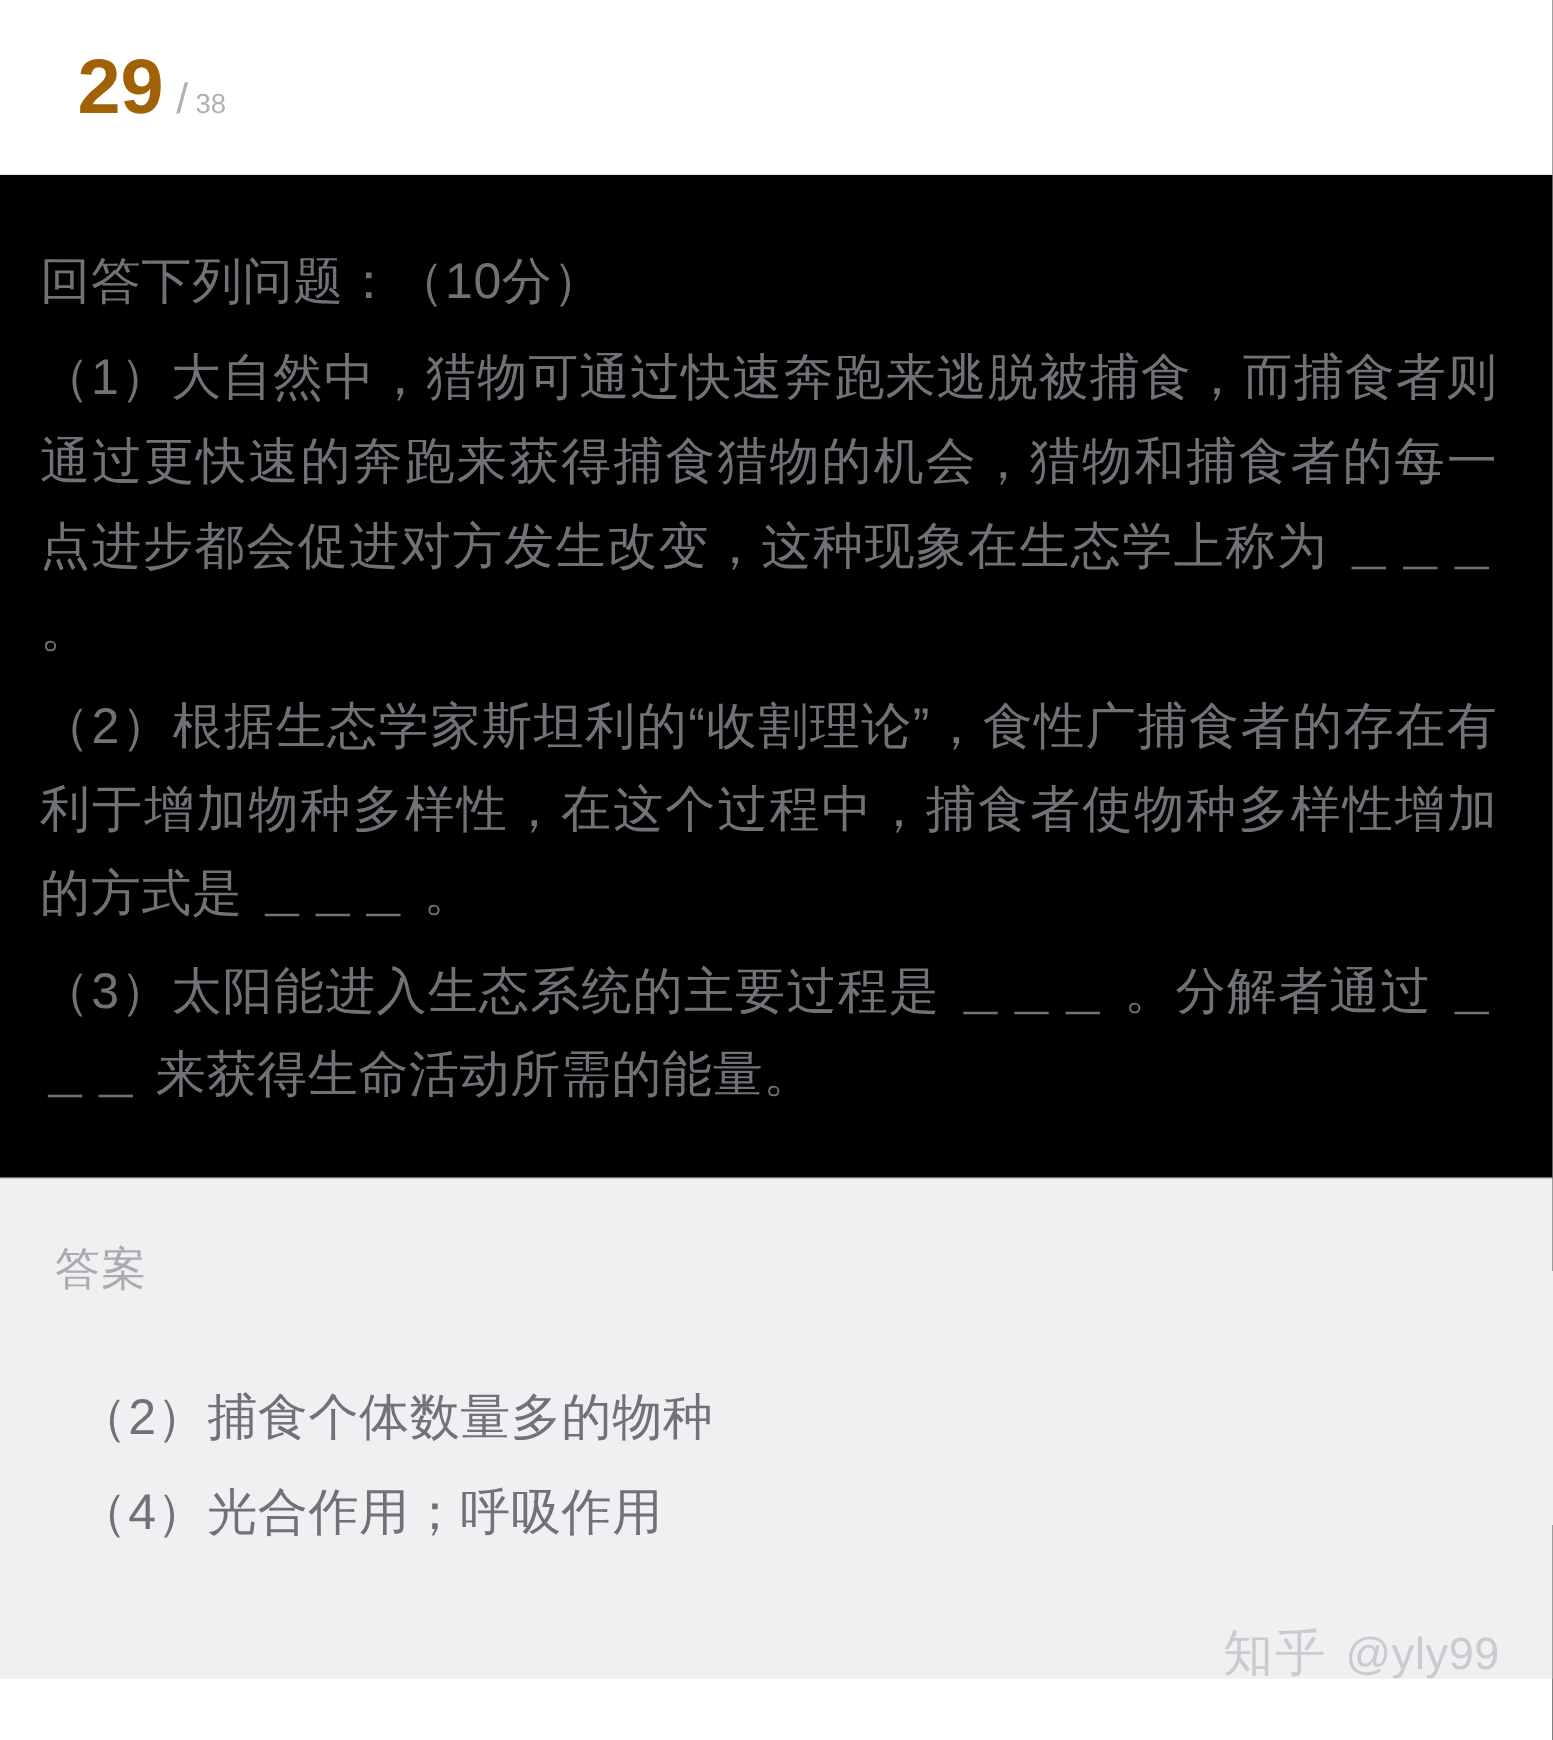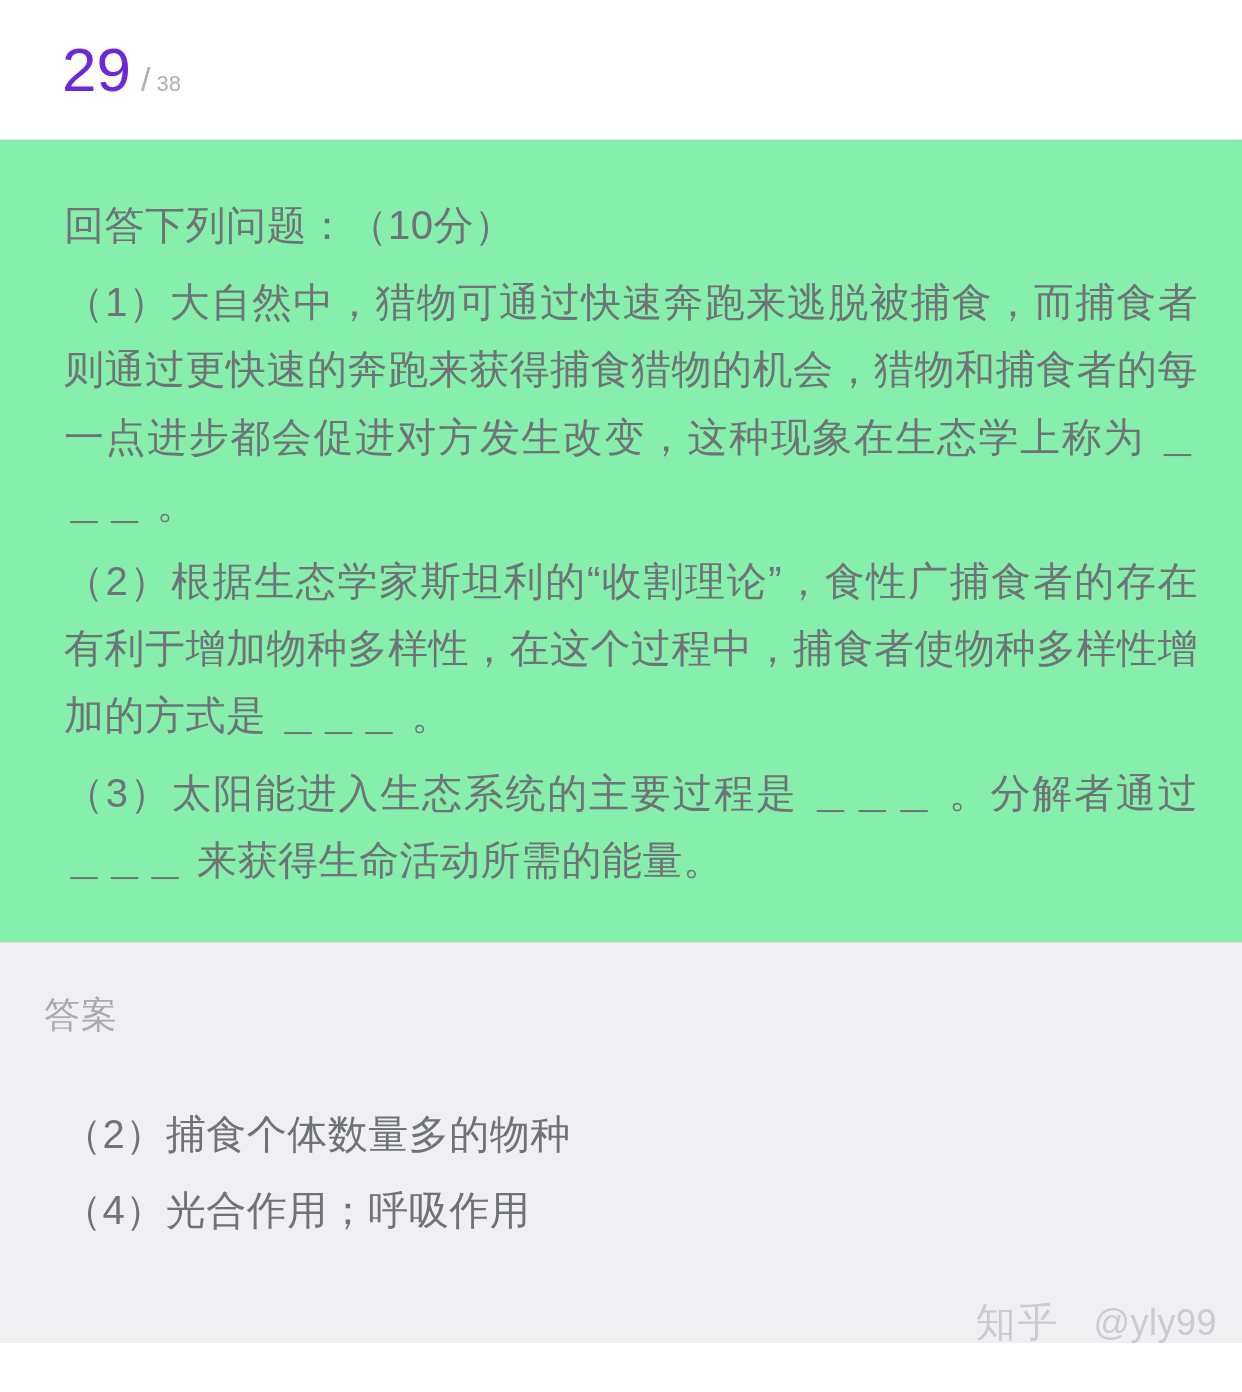--- a/index.html
+++ b/index.html
@@ -36,39 +36,39 @@
     line-height: 1.2;
   }
   .pager {
     flex: 0 0 auto;
     display: flex;
     align-items: baseline;
     margin-left: 14px;
   }
   .pager-current {
     font-size: 62px;
-    color: #6d28d9;
-    font-weight: 400;
+    color: #a16207;
+    font-weight: 700;
     line-height: 1;
     text-align: right;
   }
   .pager-sep {
     font-size: 34px;
     color: #b0b0b0;
     margin: 0 6px 0 10px;
   }
   .pager-total {
     font-size: 22px;
     color: #b0b0b0;
   }
 
   
   .question-panel {
-    background: #86efac;
-    padding: 52px 44px 48px 64px;
+    background: #000000;
+    padding: 52px 44px 48px 32px;
     box-sizing: border-box;
     border-bottom: 1px solid #e2e2e4;
   }
   .q-line {
     font-size: 40px;
     line-height: 1.68;
     color: #6f7277;
     letter-spacing: 0.5px;
     text-align: justify;
   }
@@ -99,37 +99,36 @@
     letter-spacing: 0.5px;
     padding-left: 18px;
   }
   .answer-item + .answer-item {
     margin-top: 12px;
   }
 
   
   .watermark {
     position: absolute;
-    right: 25px;
+    right: 42px;
     bottom: 42px;
     display: flex;
     align-items: center;
     gap: 14px;
     pointer-events: none;
   }
   .watermark-logo {
     font-size: 40px;
     color: #c9cbce;
     letter-spacing: 2px;
   }
   .watermark-user {
     font-size: 36px;
     color: #c9cbce;
     letter-spacing: 0.5px;
-    margin-left: 20px;
   }
 </style>
 </head>
 <body>
 
 <div class="header">
   <div class="pager">
     <span class="pager-current">29</span>
     <span class="pager-sep">/</span>
     <span class="pager-total">38</span>

